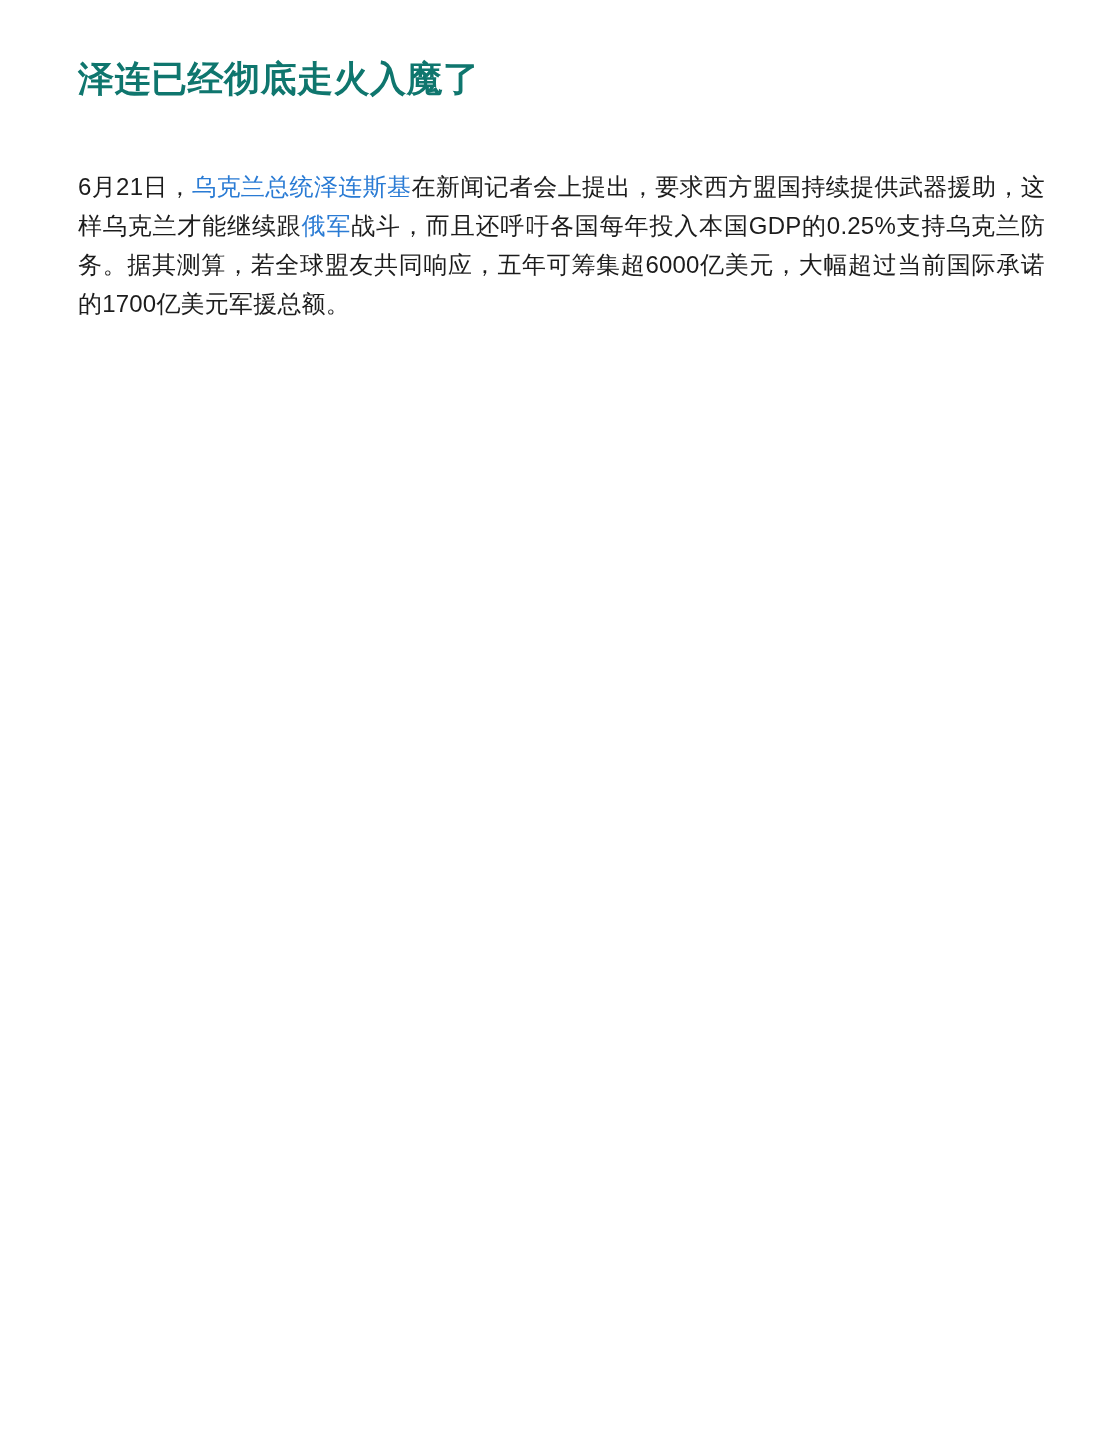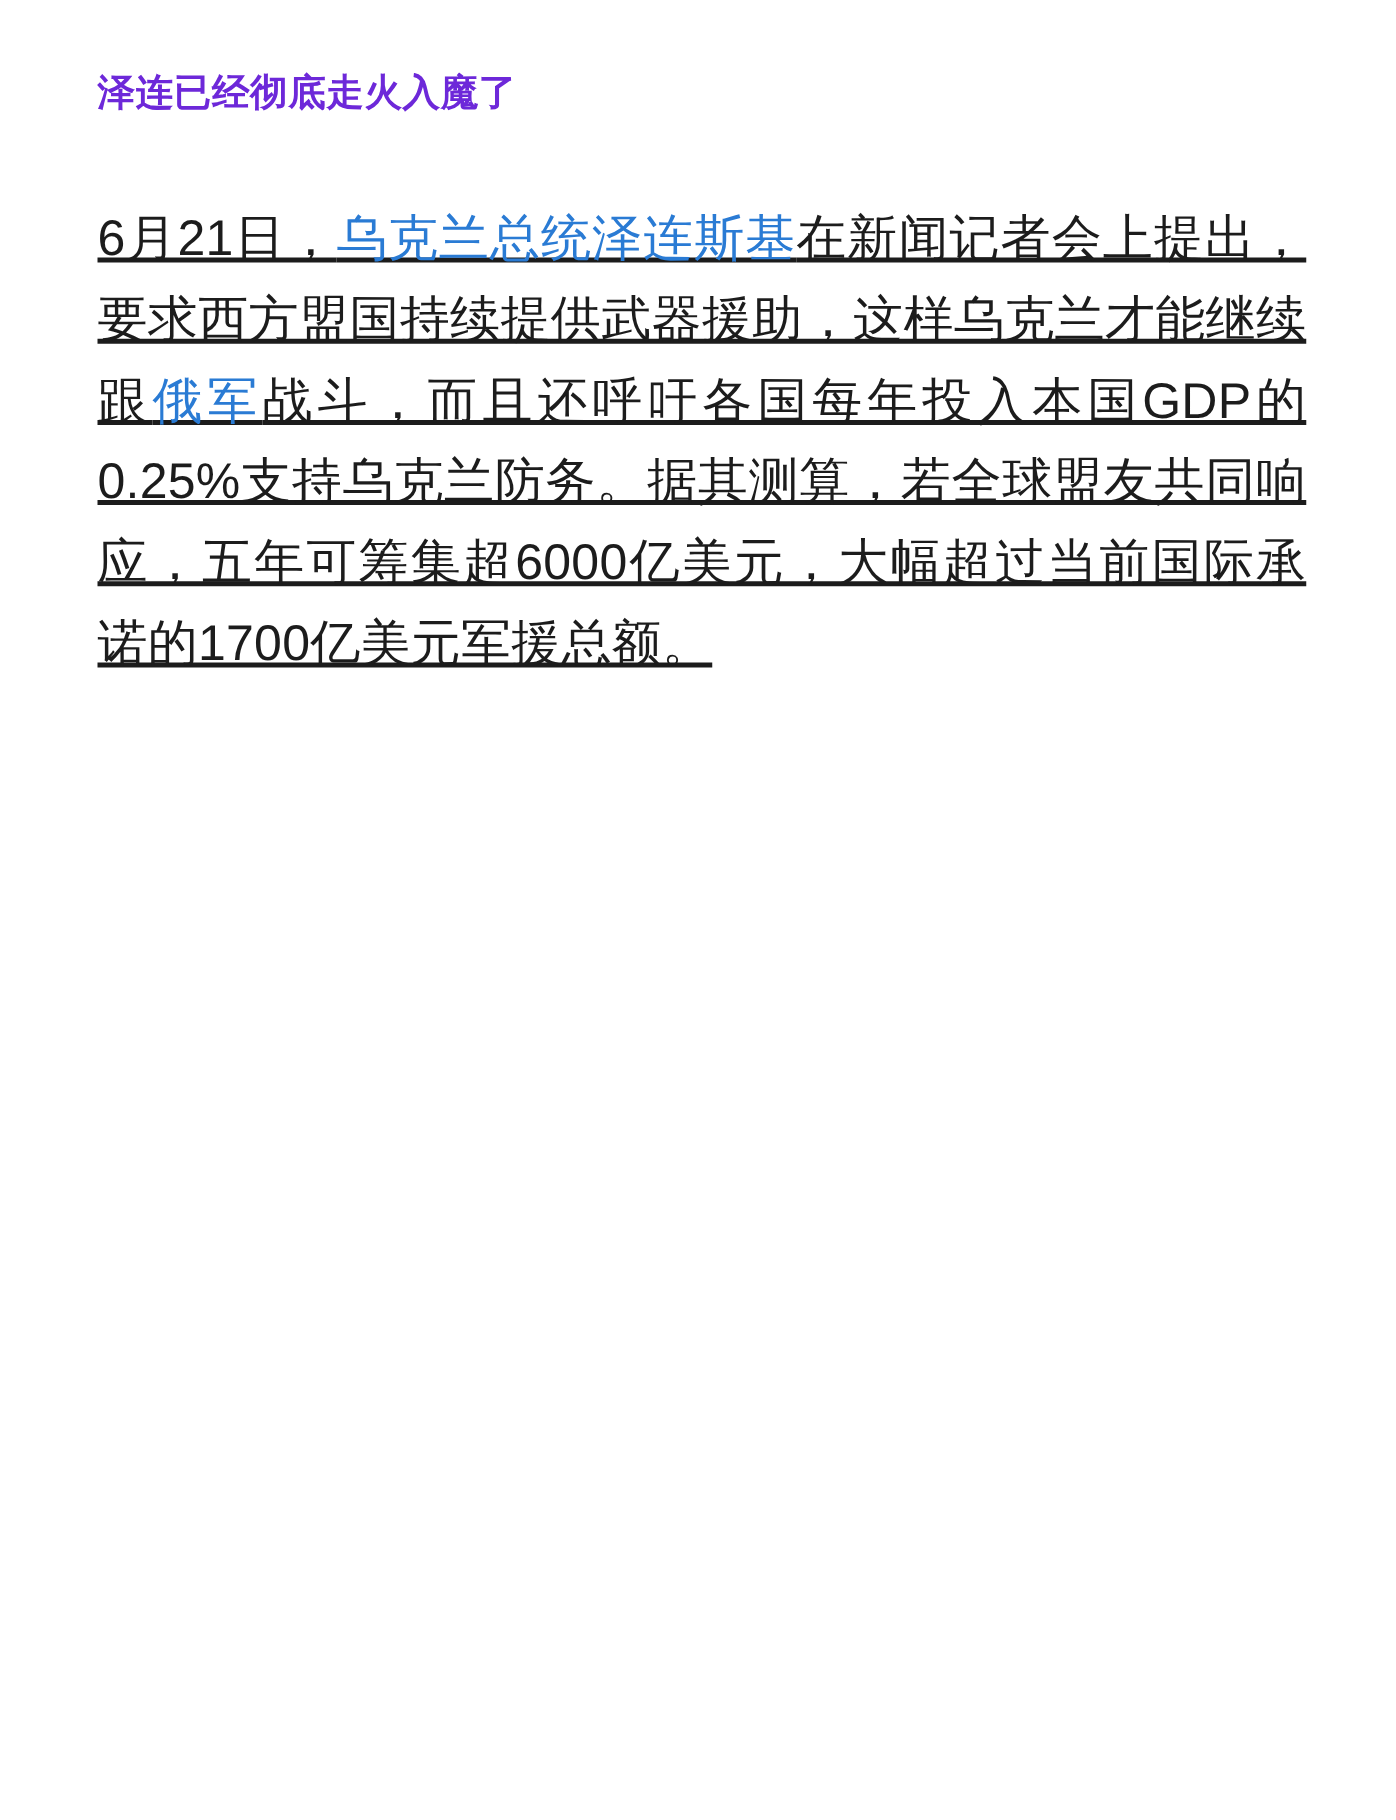--- a/index.html
+++ b/index.html
@@ -12,36 +12,35 @@
     min-height: 1456px;
     font-family: "Liberation Sans", "DejaVu Sans", sans-serif;
     color: #1a1a1a;
     -webkit-font-smoothing: antialiased;
   }
   .post {
     padding: 52px 72px 40px 78px;
     box-sizing: border-box;
   }
   .post-title {
-    font-size: 30px;
+    font-size: 36px;
     line-height: 1.5;
     font-weight: 700;
-    color: #6d28d9;
+    color: #0f766e;
     margin: 0 0 62px 0;
     letter-spacing: 0.5px;
   }
   .post-paragraph {
-    font-size: 40px;
+    font-size: 24px;
     line-height: 1.62;
     color: #1c1c1c;
     margin: 0 0 76px 0;
     letter-spacing: 0.2px;
     text-align: justify;
     text-justify: inter-ideograph;
-    text-decoration: underline;
   }
   .post-paragraph:last-child {
     margin-bottom: 0;
   }
   .link {
     color: #2a7bd4;
     text-decoration: none;
     cursor: pointer;
   }
   .topic {

